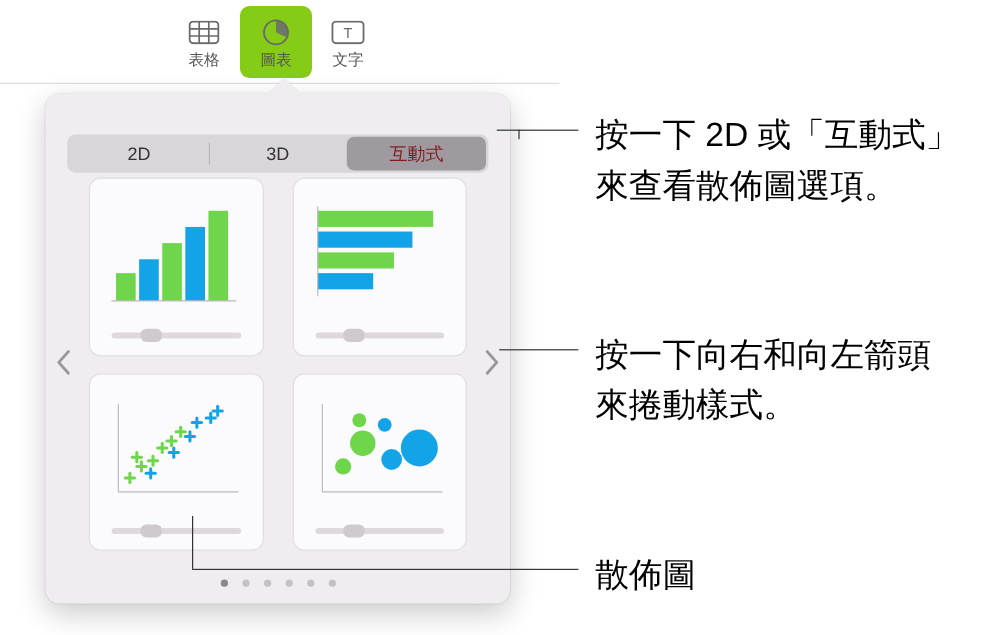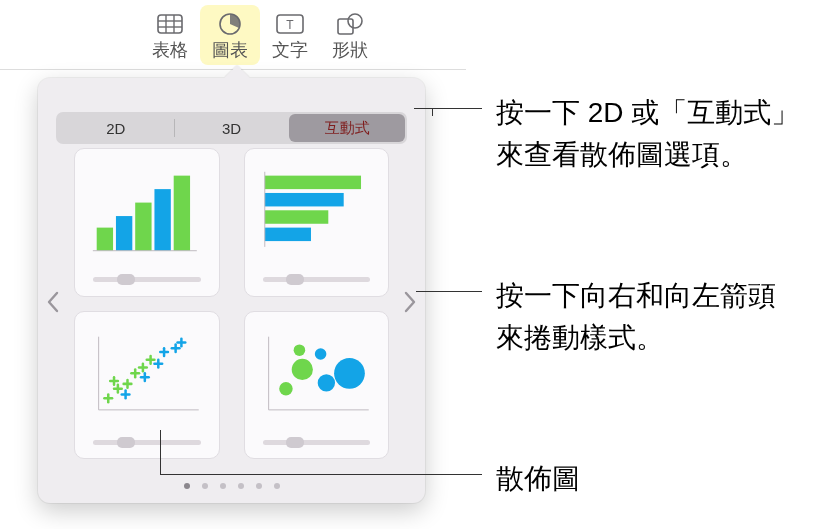--- a/index.html
+++ b/index.html
@@ -30,32 +30,32 @@
     flex-direction: column;
     align-items: center;
     justify-content: center;
     width: 60px;
     height: 60px;
     border-radius: 8px;
     cursor: pointer;
     padding-top: 6px;
   }
   .toolbar-item.active {
-    background: #fef9c3;
+    background: #84cc16;
     justify-content: center;
   }
   .toolbar-icon {
     width: 28px;
     height: 22px;
     display: flex;
     align-items: center;
     justify-content: center;
   }
   .toolbar-label {
-    font-size: 18px;
+    font-size: 13px;
     color: #555;
     margin-top: 3px;
   }
 
   
   .popover {
     position: absolute;
     top: 78px;
     left: 38px;
     width: 387px;
@@ -249,29 +249,20 @@
   </div>
   <div class="toolbar-item">
     <span class="toolbar-icon">
       <svg width="28" height="20" viewBox="0 0 28 20">
           <rect x="1" y="1" width="26" height="18" rx="3" fill="none" stroke="#6a6a6e" stroke-width="1.6"></rect>
           <text x="14" y="15" text-anchor="middle" font-size="12" fill="#6a6a6e" font-family="Arial">T</text>
         </svg>
     </span>
     <span class="toolbar-label">文字</span>
   </div>
-  <div class="toolbar-item">
-    <span class="toolbar-icon">
-      <svg width="26" height="22" viewBox="0 0 26 22">
-          <rect x="1" y="6" width="15" height="15" rx="2" fill="none" stroke="#6a6a6e" stroke-width="1.6"></rect>
-          <circle cx="18" cy="8" r="7" fill="none" stroke="#6a6a6e" stroke-width="1.6"></circle>
-        </svg>
-    </span>
-    <span class="toolbar-label">形狀</span>
-  </div>
 </div>
 
 <div class="popover">
 
   <div class="segmented">
     <div class="segment">
         <span>2D</span>
       </div>
     <div class="segment">
         <span>3D</span>

